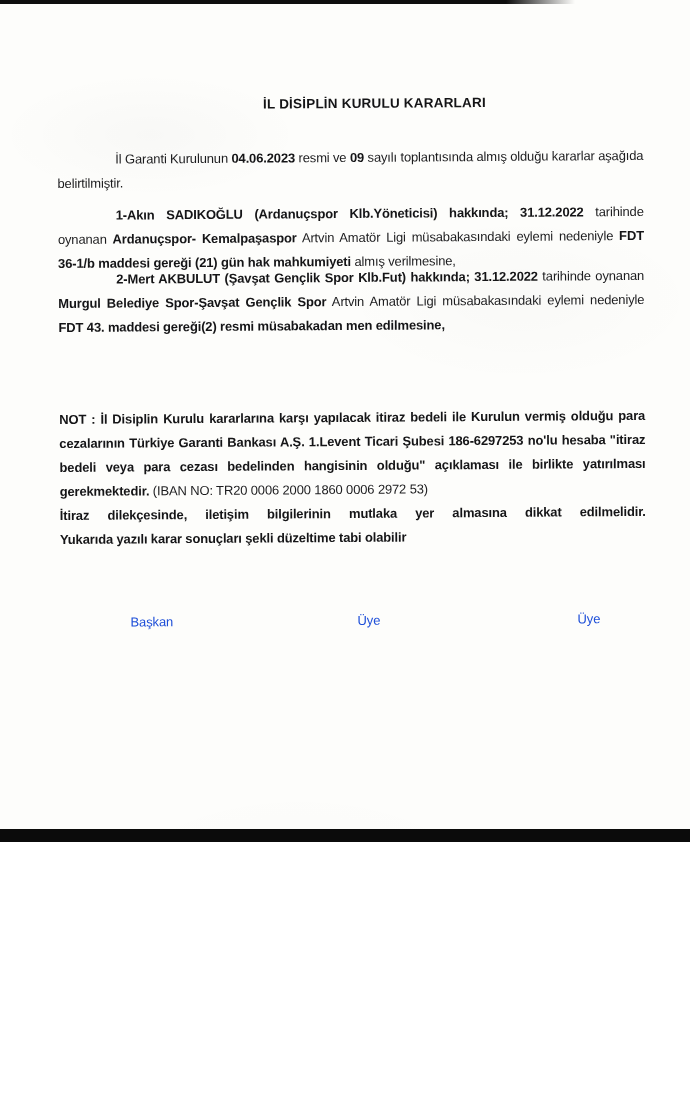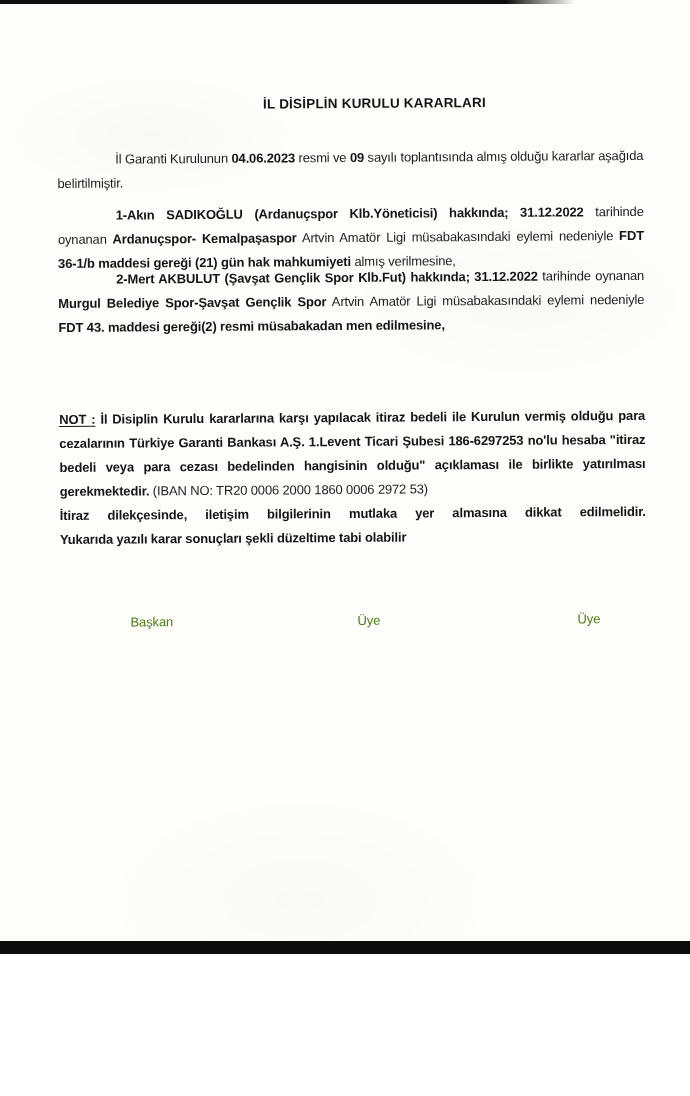--- a/index.html
+++ b/index.html
@@ -1,18 +1,18 @@
 <!DOCTYPE html>
 <html><head>
 <meta charset="utf-8">
 <style>
   html,body{margin:0;padding:0;}
   .page{
     position:relative;
-    width:690px;height:954px;
+    width:690px;height:842px;
     background:#fdfdfb;
     overflow:hidden;
     font-family:"Liberation Sans", sans-serif;
     color:#1c1c1e;
   }
   .paper-smudge{
     position:absolute;top:0;left:0;right:0;bottom:0;
     background:
       radial-gradient(220px 90px at 150px 135px, rgba(0,0,0,0.018), transparent 70%),
       radial-gradient(260px 120px at 520px 300px, rgba(0,0,0,0.014), transparent 70%),
@@ -58,26 +58,26 @@
   .indent{text-indent:58px;}
   .force-last{text-align-last:justify;}
   .pos-intro{top:146px;}
   .pos-item1{top:202px;}
   .pos-item2{top:266px;}
   .pos-note{top:406px;}
   .pos-appeal{top:502px;}
   .sig-row{
     position:absolute;top:609px;left:0;width:690px;height:24px;
   }
-  .sig{position:absolute;white-space:nowrap;color:#4d7c0f;}
+  .sig{position:absolute;white-space:nowrap;color:#1d4ed8;}
   .sig-left{left:130px;}
   .sig-center{left:357px;}
   .sig-right{left:577px;}
   .seg-b{font-weight:bold;color:#151517;}
-  .seg-u{text-decoration:underline;text-underline-offset:2px;}
+  .seg-u{text-underline-offset:2px;}
 </style>
 </head>
 <body>
 
 <div class="page">
   <div class="paper-smudge"></div>
 
   <div class="content">
 
     <div class="doc-title">İL DİSİPLİN KURULU KARARLARI</div>

